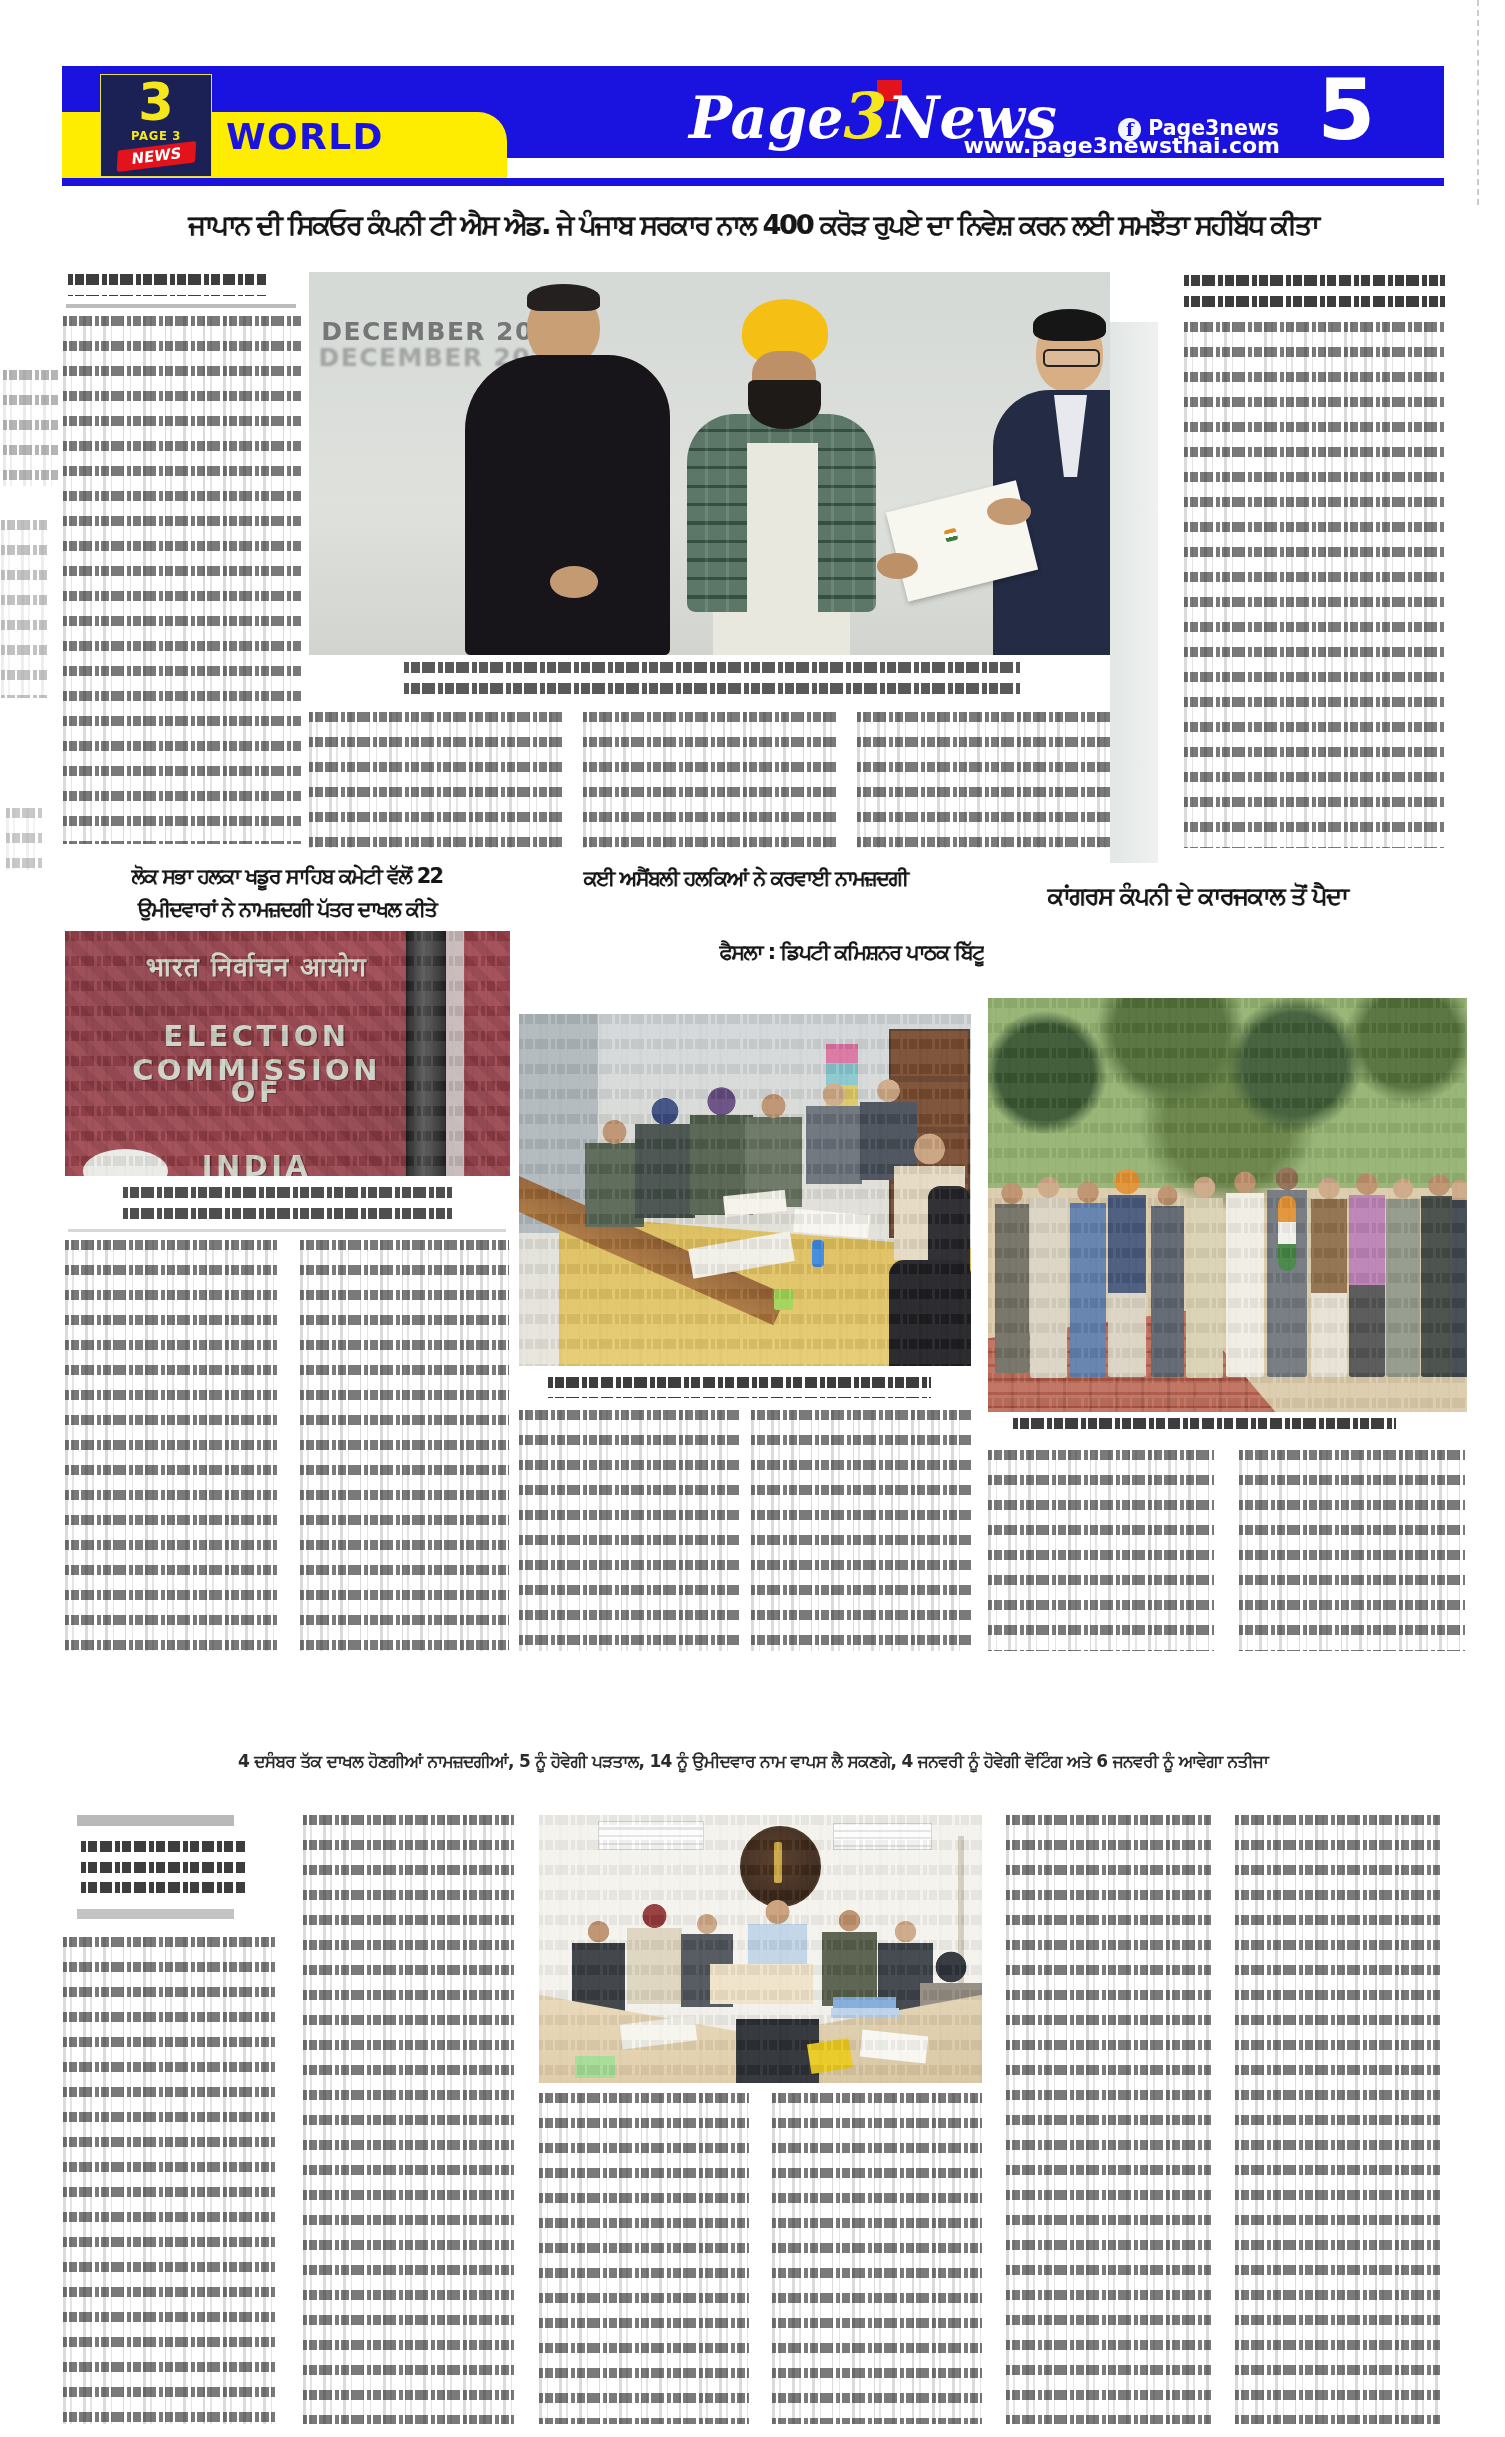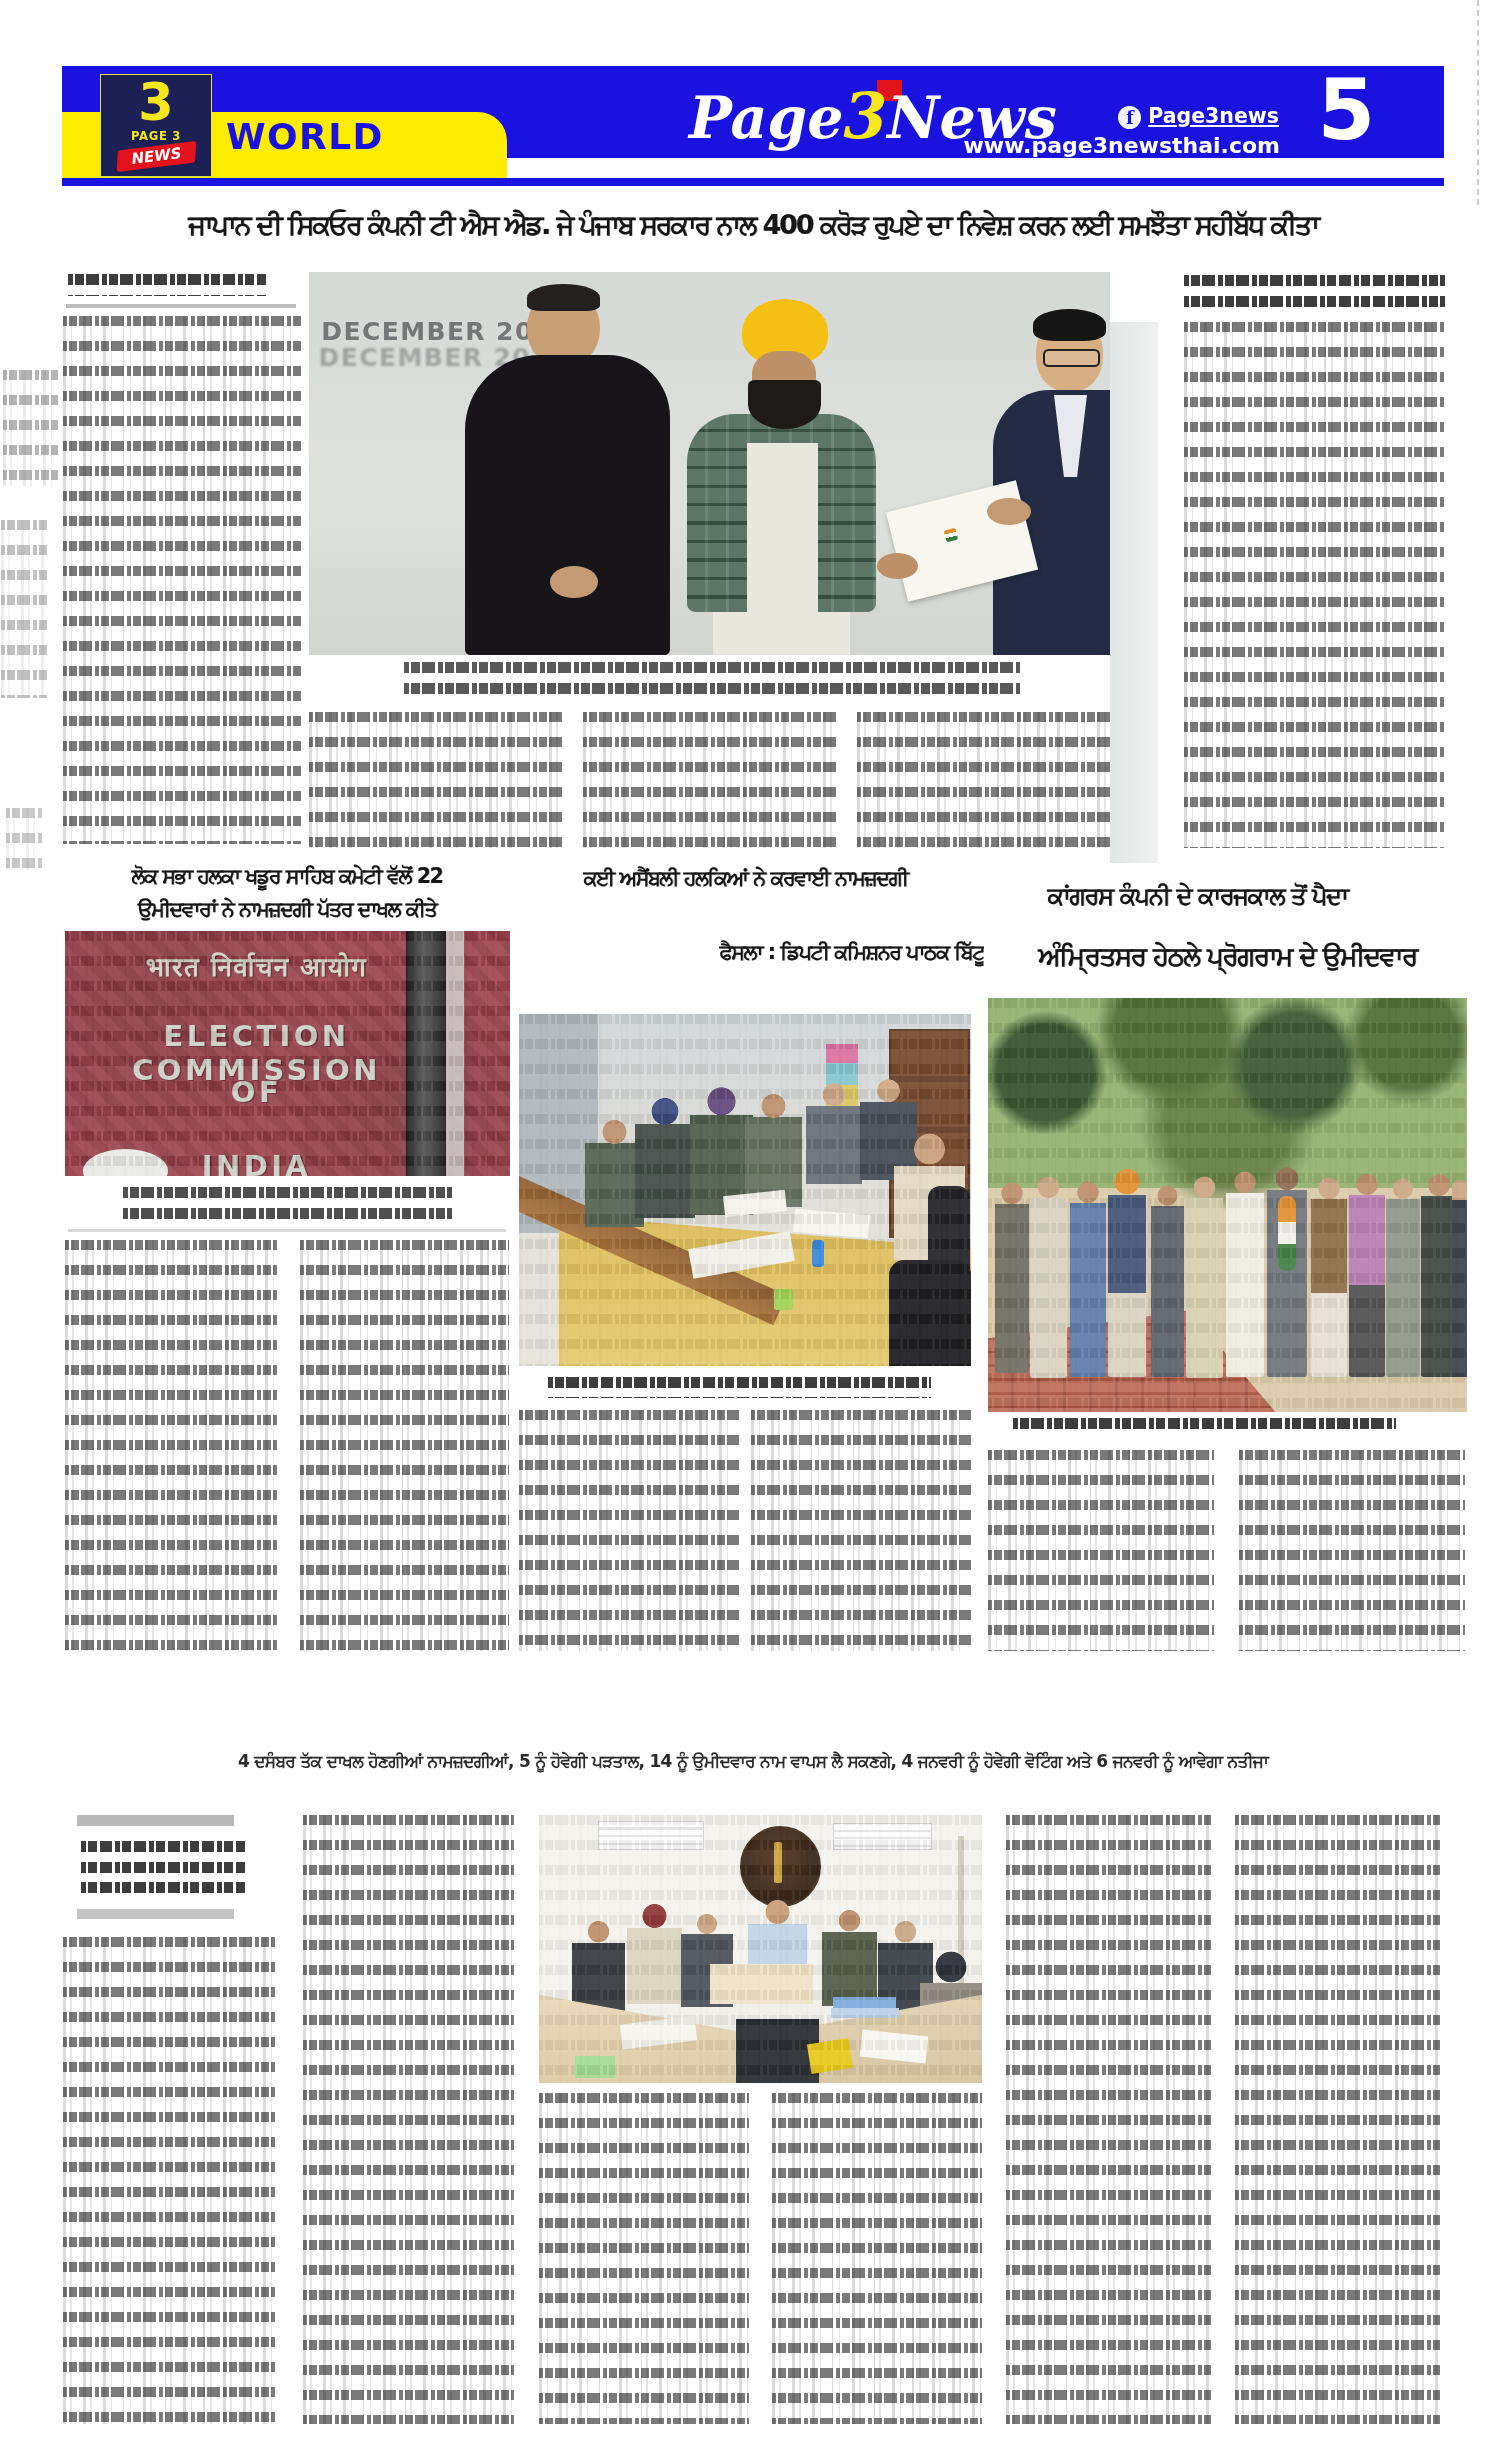--- a/index.html
+++ b/index.html
@@ -49,21 +49,21 @@
     </div>
   </div>
 
   <div class="abs" style="left:226px;top:116px;width:233px;color:#1a13e0;font-weight:bold;font-size:36px;letter-spacing:1.4px;">WORLD</div>
 
   <div class="abs" style="left:636px;top:79px;width:438px;text-align:center;z-index:4;">
     <div class="abs" style="left:241px;top:1.4px;width:25px;height:20.5px;background:#e3131b;"></div>
     <span class="masthead" style="font-size:57px;position:relative;z-index:2;margin-left:36px;">Page</span><span class="masthead" style="font-size:63px;color:#f5e71c;position:relative;z-index:2;">3</span><span class="masthead" style="font-size:57px;position:relative;z-index:2;">News</span>
   </div>
 
-  <div class="abs" style="left:992px;top:104px;width:287px;text-align:right;color:#fff;font-weight:bold;font-size:20.5px;line-height:25px;text-decoration:underline;">
+  <div class="abs" style="left:992px;top:116px;width:287px;text-align:right;color:#fff;font-weight:bold;font-size:20.5px;line-height:25px;">
     <span class="fbcircle">f</span><span>Page3news</span>
   </div>
   <div class="abs" style="left:951px;top:133px;width:329px;text-align:right;color:#fff;font-weight:bold;font-size:22px;">www.page3newsthai.com</div>
   <div class="abs" style="left:1295px;top:68px;width:103px;color:#fff;font-weight:bold;font-size:83px;line-height:86px;text-align:center;">5</div>
 
   <div class="abs" style="left:1477px;top:0px;height:205px;border-left:2.1px dashed #9a9a9a;opacity:.5;"></div>
   <div class="abs nb" style="left:2.7px;top:370px;width:55px;height:116px;opacity:.55;"></div>
   <div class="abs nb" style="left:1.4px;top:520px;width:48px;height:178px;opacity:.45;"></div>
   <div class="abs nb" style="left:5.5px;top:808px;width:38px;height:62px;opacity:.4;"></div>
 
@@ -161,21 +161,20 @@
     <div class="abs" style="left:293px;top:226px;width:12.3px;height:27px;background:#2e7fd9;border-radius:4.1px;"></div>
     <div class="abs" style="left:255px;top:275px;width:19px;height:20.5px;background:#9ad04a;border-radius:2.7px;"></div>
     <div class="abs nb" style="left:0;top:0;width:452px;height:352px;opacity:.12;"></div>
   </div>
 
   <div class="abs nd" style="left:548px;top:1377px;width:383px;height:20.5px;"></div>
   <div class="abs nb" style="left:519px;top:1410px;width:220px;height:241px;"></div>
   <div class="abs nb" style="left:751px;top:1410px;width:220px;height:241px;"></div>
 
   <div class="abs glitchtxt" style="left:958px;top:868px;width:479px;height:57px;font-size:24px;line-height:57px;letter-spacing:-1.4px;">ਕਾਂਗਰਸ ਕੰਪਨੀ ਦੇ ਕਾਰਜਕਾਲ ਤੋਂ ਪੈਦਾ</div>
-  <div class="abs glitchtxt" style="left:988px;top:928px;width:479px;height:57px;font-size:26px;line-height:57px;letter-spacing:-1.4px;">ਅੰਮ੍ਰਿਤਸਰ ਹੇਠਲੇ ਪ੍ਰੋਗਰਾਮ ਦੇ ਉਮੀਦਵਾਰ</div>
 
   <div class="abs photo" style="left:988px;top:998px;width:479px;height:414px;background:
         radial-gradient(circle at 12% 18%, #2e4d26 0 48px, rgba(0,0,0,0) 62px),
         radial-gradient(circle at 38% 8%, #49662e 0 55px, rgba(0,0,0,0) 75px),
         radial-gradient(circle at 64% 16%, #33522a 0 51px, rgba(0,0,0,0) 68px),
         radial-gradient(circle at 88% 10%, #49662e 0 48px, rgba(0,0,0,0) 65px),
         radial-gradient(circle at 50% 30%, #5d7a3c 0 62px, rgba(0,0,0,0) 89px),
         linear-gradient(180deg,#8fae6a 0 46%, #d9c9a6 46% 100%);">
     <div class="abs" style="left:0;top:287px;width:479px;height:127px;clip-path:polygon(0 42%,42% 20%,60% 100%,0 100%);
                 background:repeating-linear-gradient(90deg,#b3543e 0 23px,#9c4534 23px 26px),;

